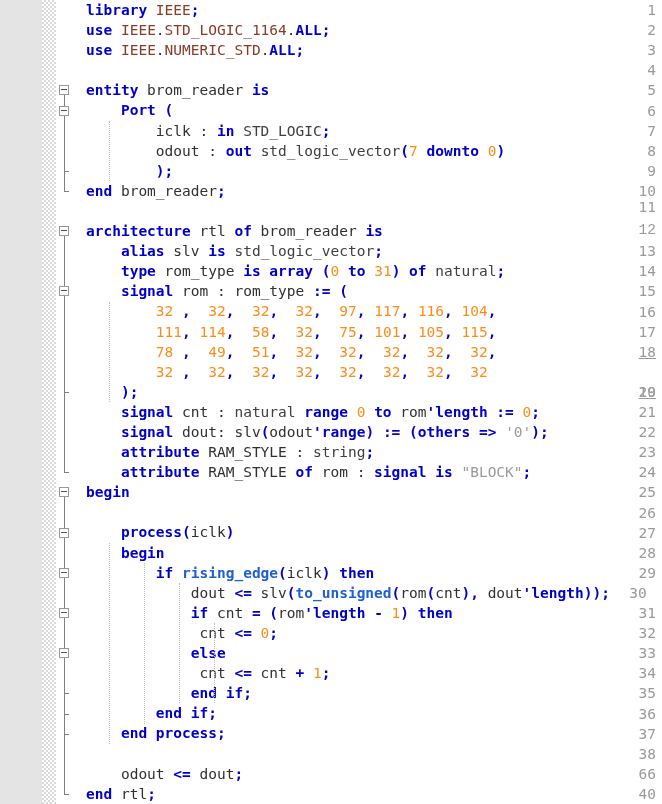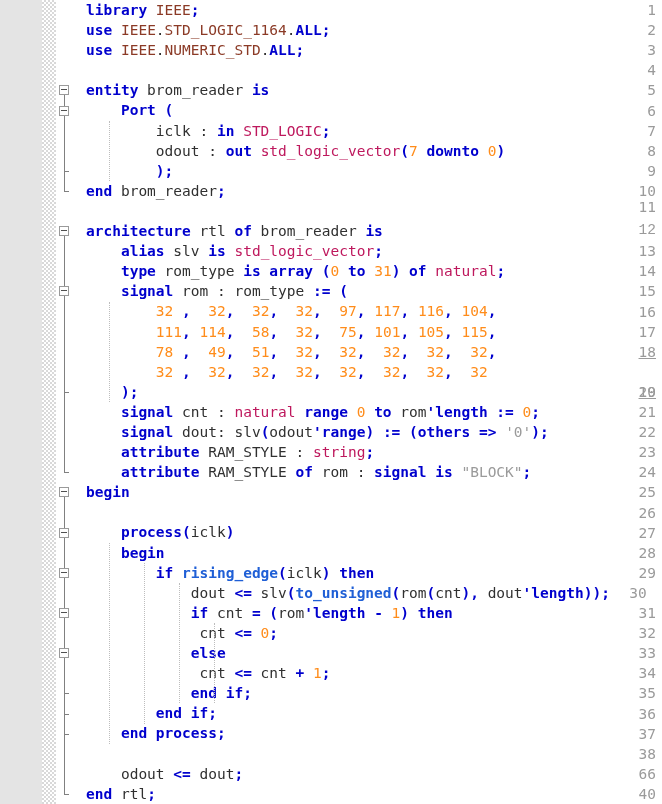--- a/index.html
+++ b/index.html
@@ -109,21 +109,21 @@
   
   .indent-guide {
     position: absolute;
     width: 0px;
     border-left: 1px dotted #bdbdbd;
   }
 
   
   .kw   { color: #0000cd; font-weight: bold; }   
   .fn   { color: #1f5fd6; font-weight: bold; }   
-  .typ  { color: #be185d; }                      
+  .typ  { color: #404040; }                      
   .lib  { color: #8b3a26; }                      
   .num  { color: #ff8c1a; }                      
   .str  { color: #9a9a9a; }                      
   .op   { color: #0000cd; font-weight: bold; }   
 </style>
 </head>
 <body>
 
 <div id="editor">
 

